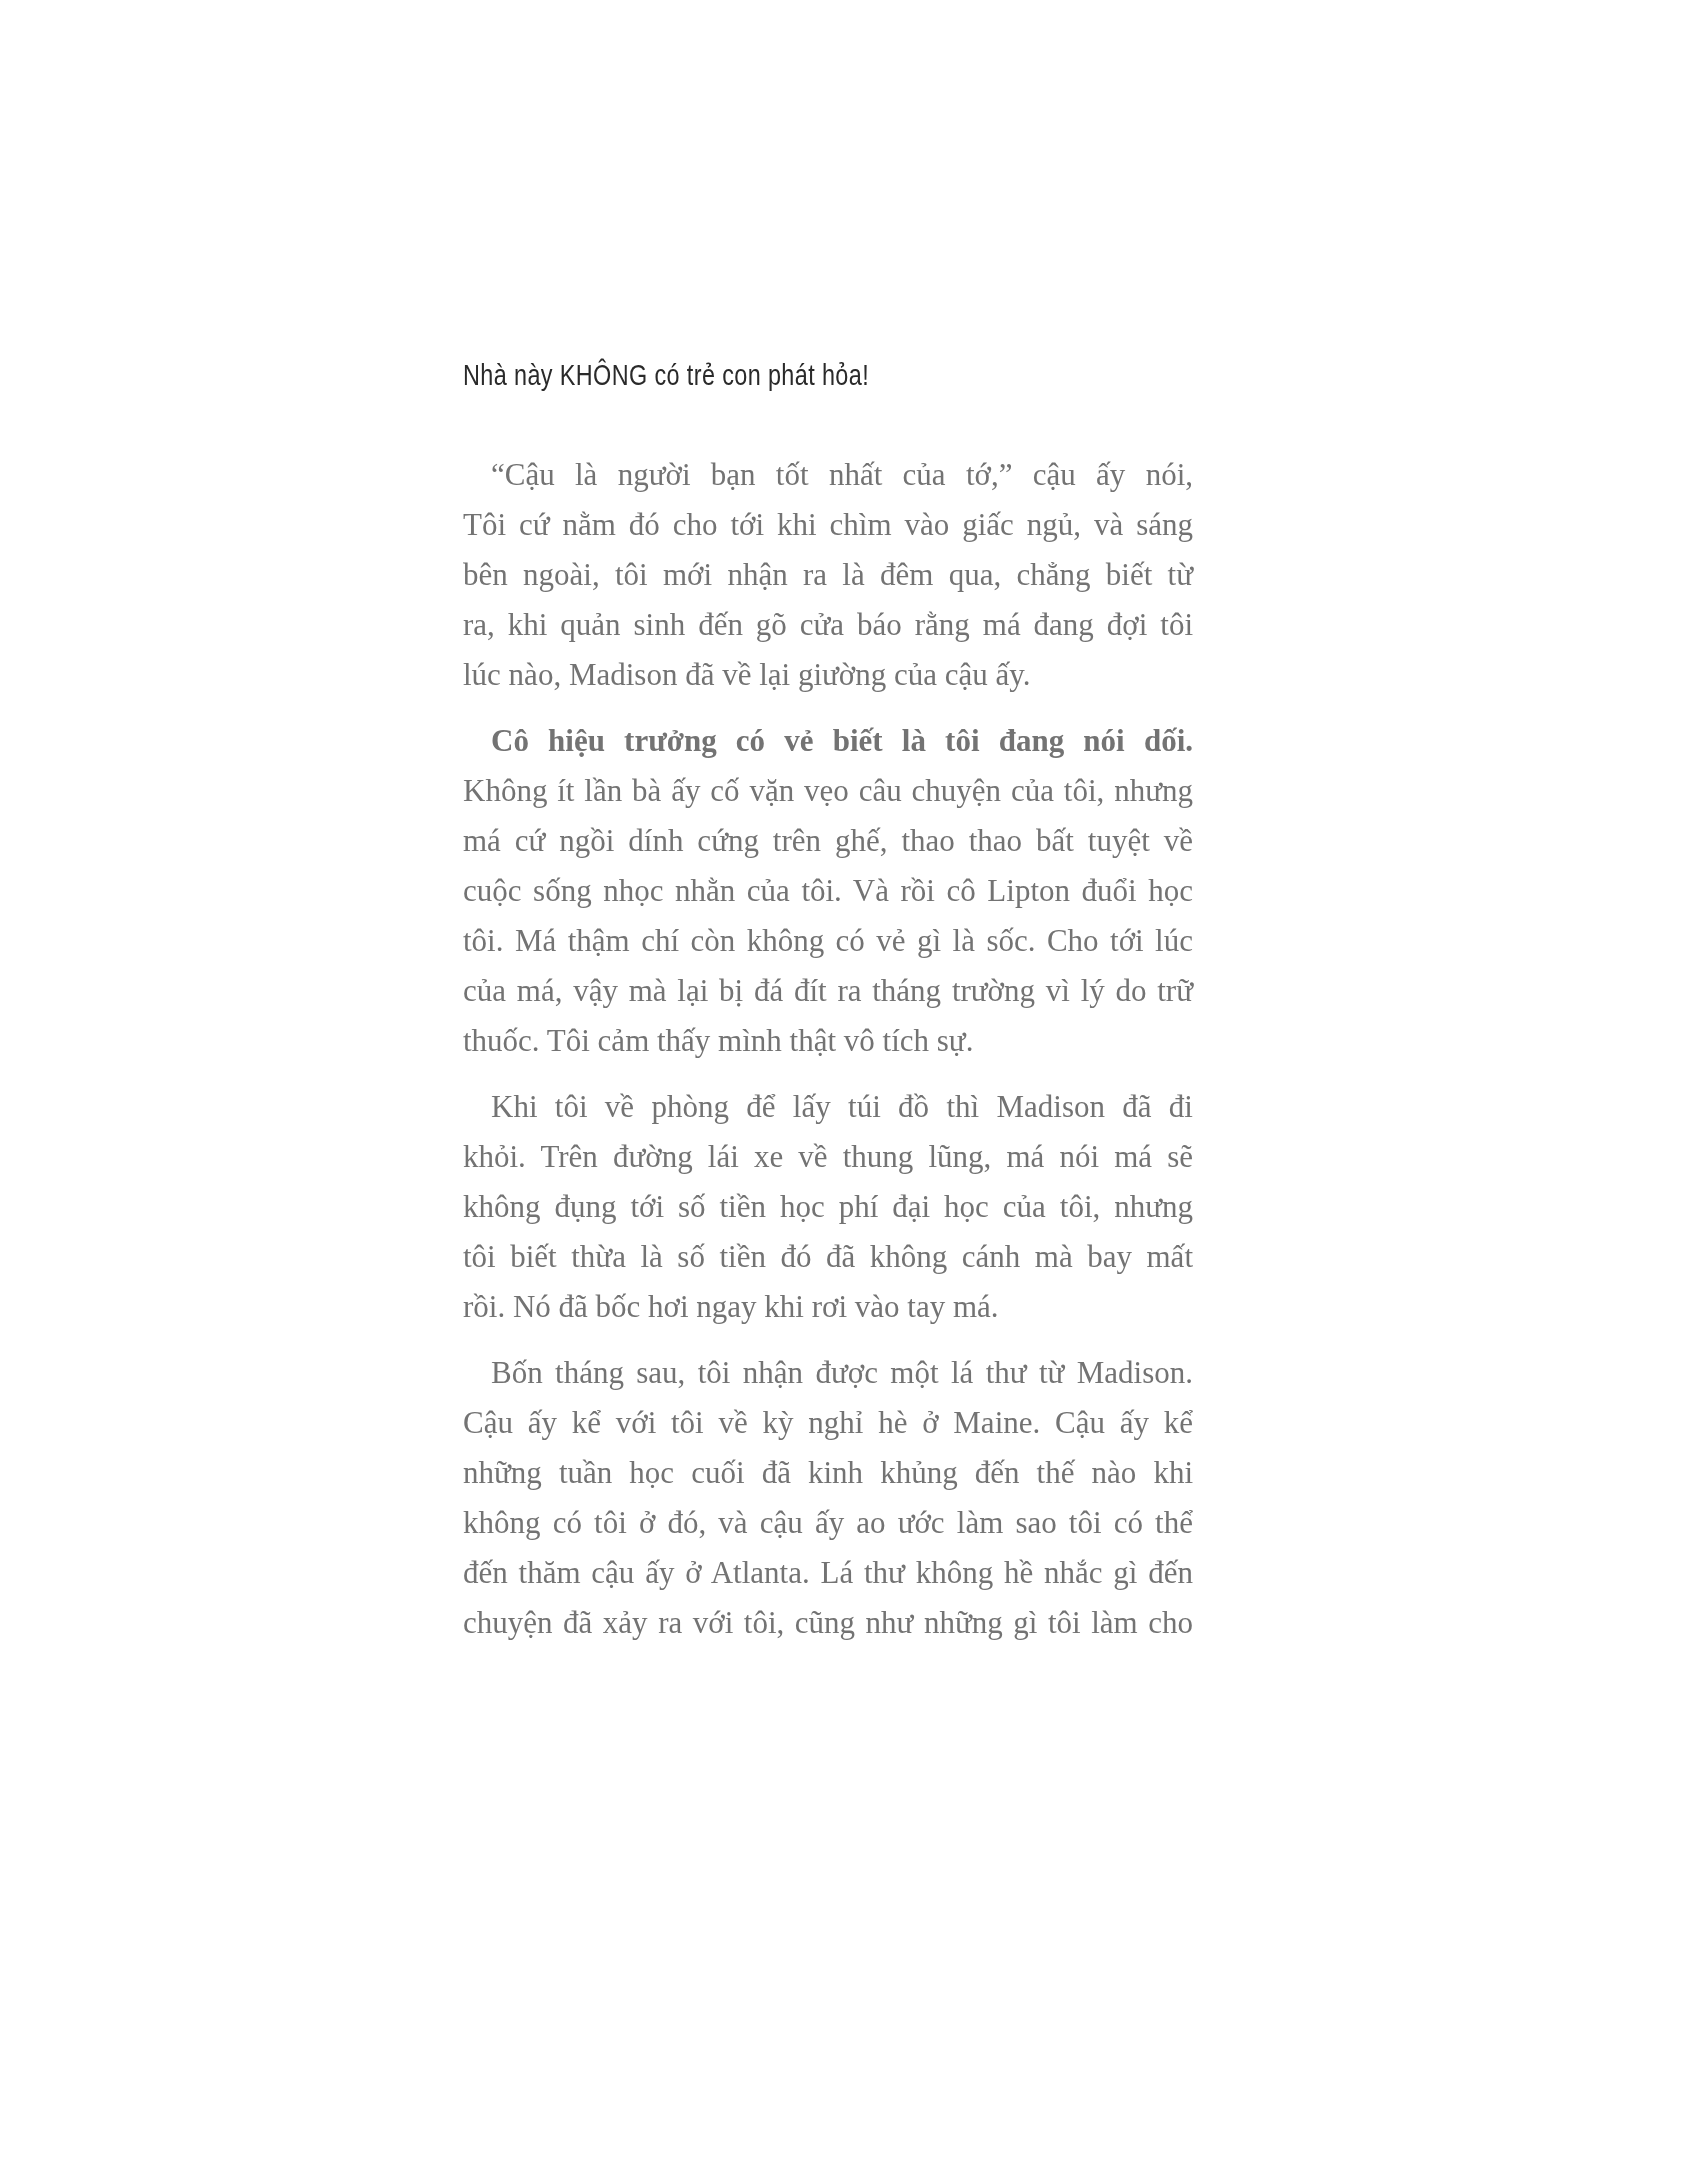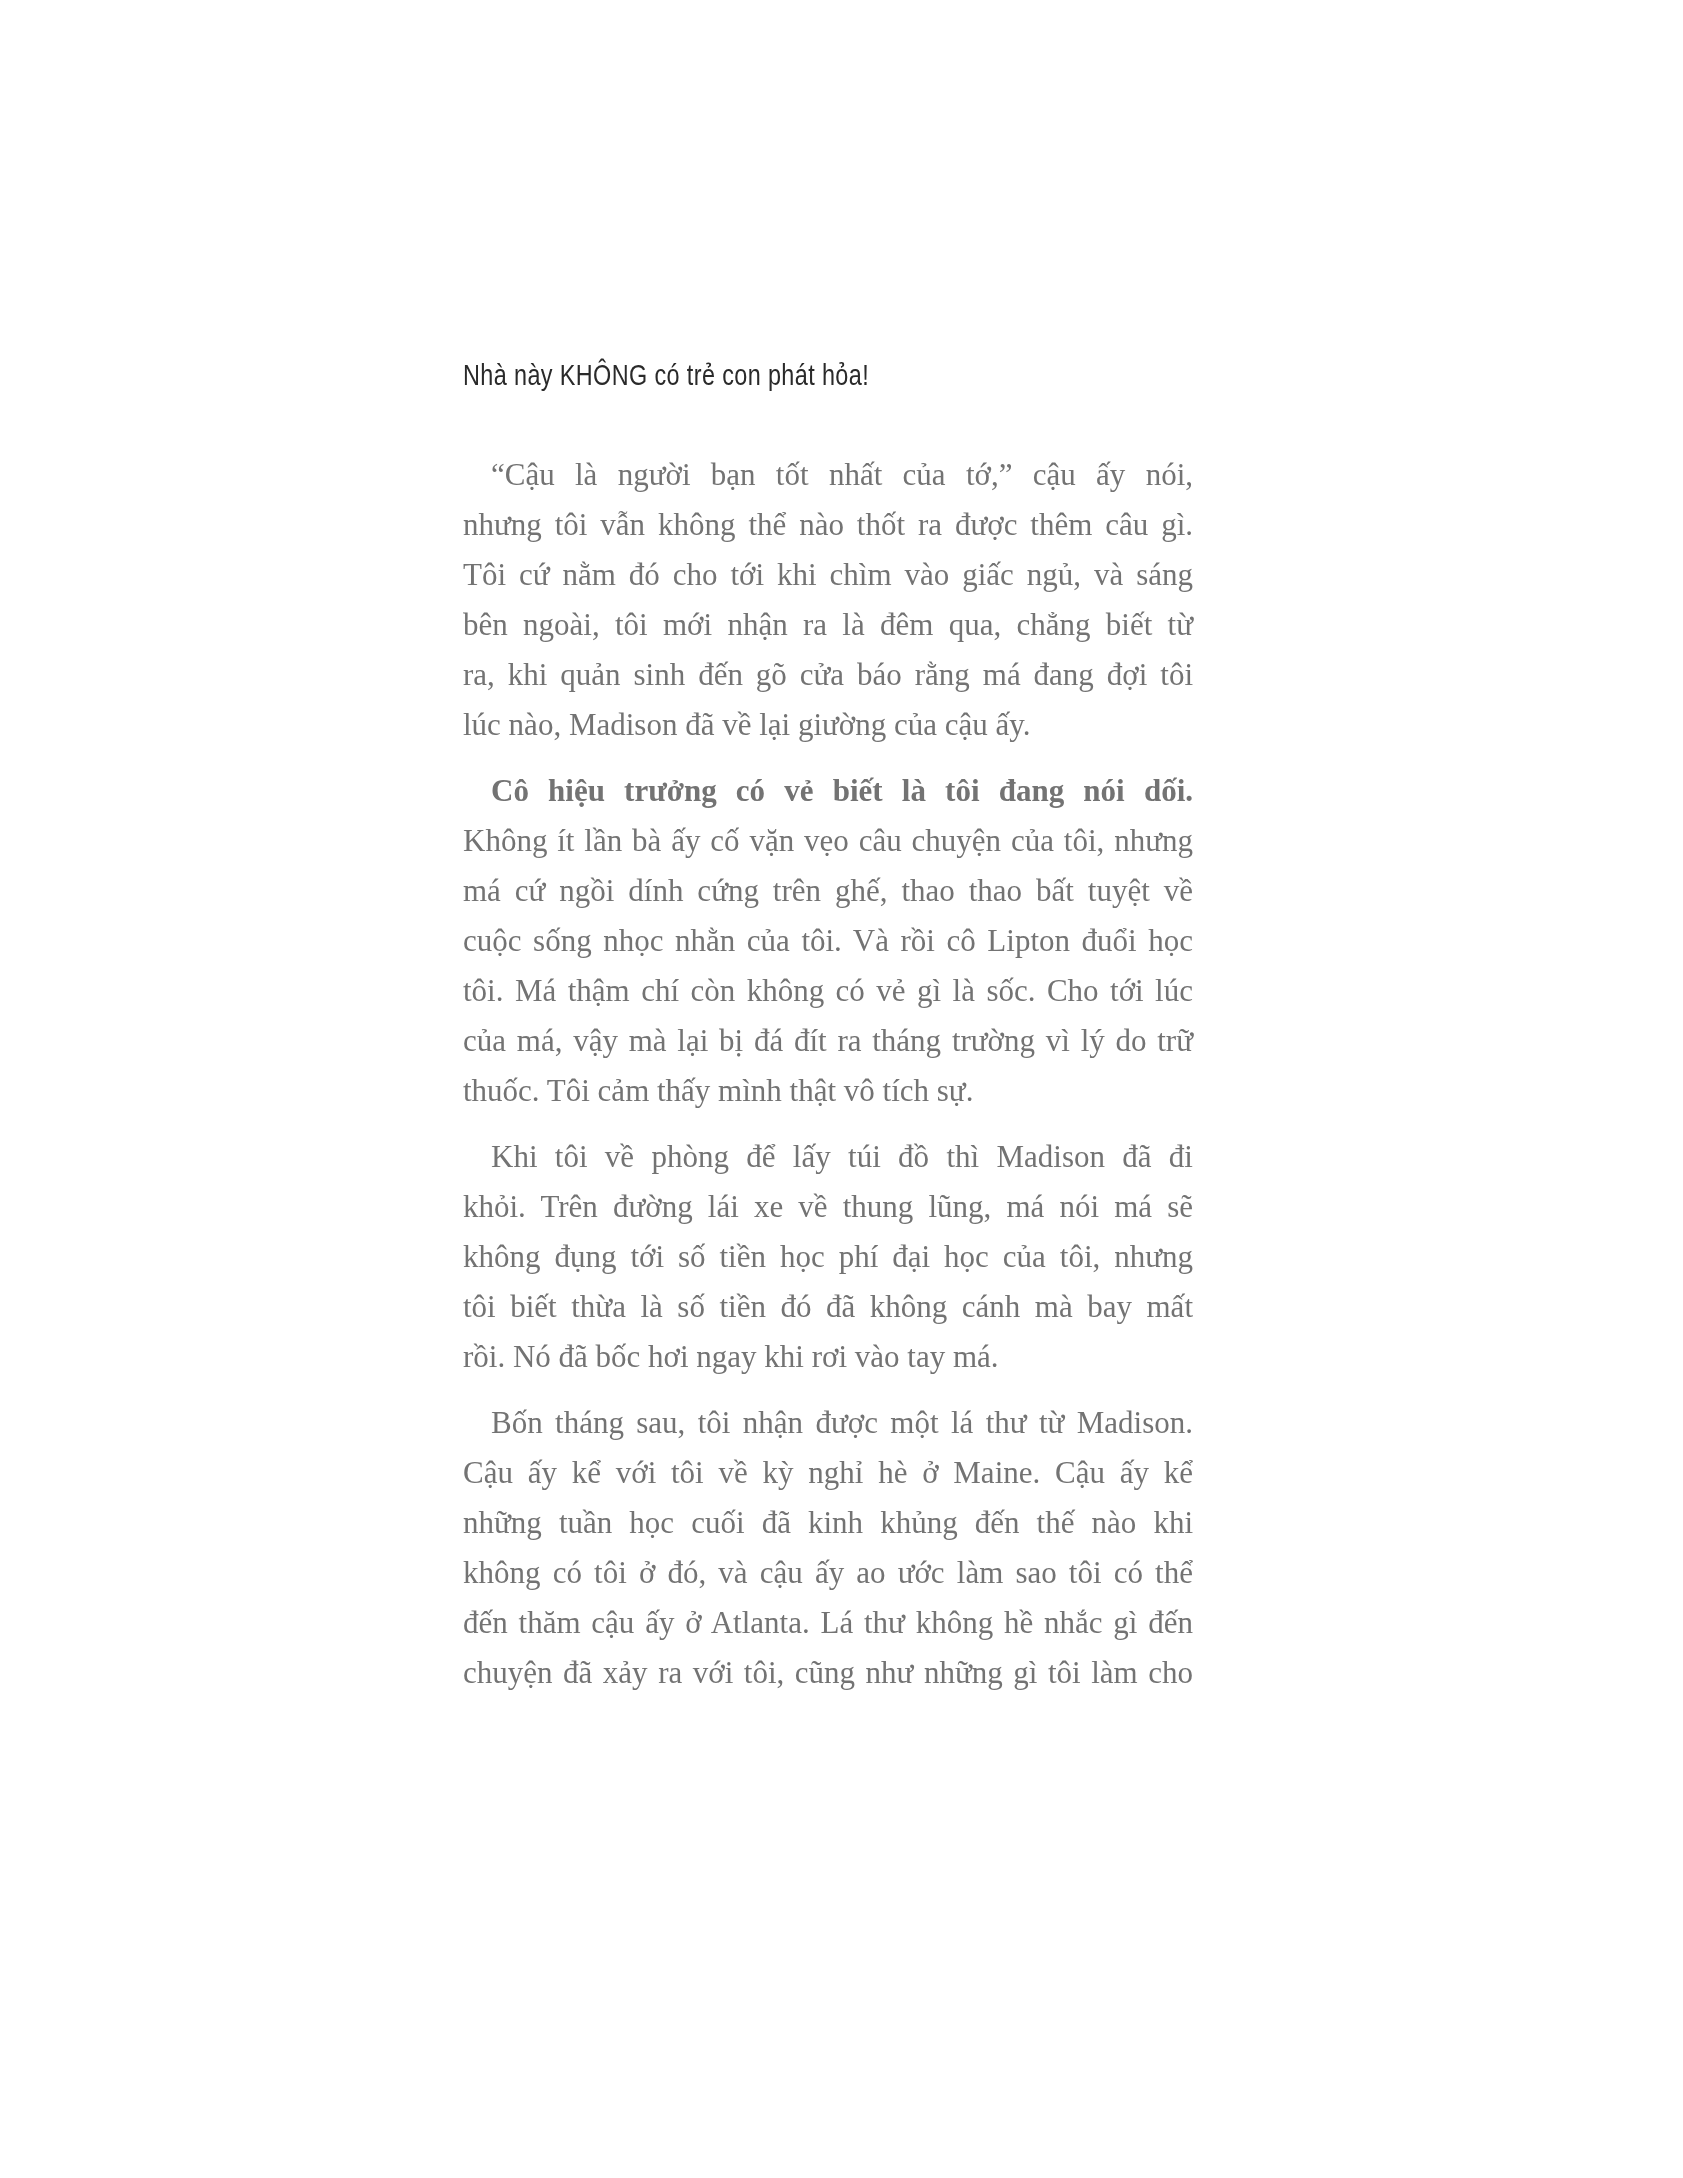--- a/index.html
+++ b/index.html
@@ -69,21 +69,20 @@
 </style>
 </head>
 <body>
 
 <div class="page">
   <div class="running-header">Nhà này KHÔNG có trẻ con phát hỏa!</div>
 
   <div class="body-text">
       <div class="paragraph">
         <div class="line firstline">“Cậu là người bạn tốt nhất của tớ,” cậu ấy nói,</div>
-        <div class="line">nhưng tôi vẫn không thể nào thốt ra được thêm câu gì.</div>
         <div class="line">Tôi cứ nằm đó cho tới khi chìm vào giấc ngủ, và sáng</div>
         <div class="line">bên ngoài, tôi mới nhận ra là đêm qua, chẳng biết từ</div>
         <div class="line">ra, khi quản sinh đến gõ cửa báo rằng má đang đợi tôi</div>
         <div class="line lastline">lúc nào, Madison đã về lại giường của cậu ấy.</div>
       </div>
       <div class="paragraph">
         <div class="line firstline bold">Cô hiệu trưởng có vẻ biết là tôi đang nói dối.</div>
         <div class="line">Không ít lần bà ấy cố vặn vẹo câu chuyện của tôi, nhưng</div>
         <div class="line">má cứ ngồi dính cứng trên ghế, thao thao bất tuyệt về</div>
         <div class="line">cuộc sống nhọc nhằn của tôi. Và rồi cô Lipton đuổi học</div>

